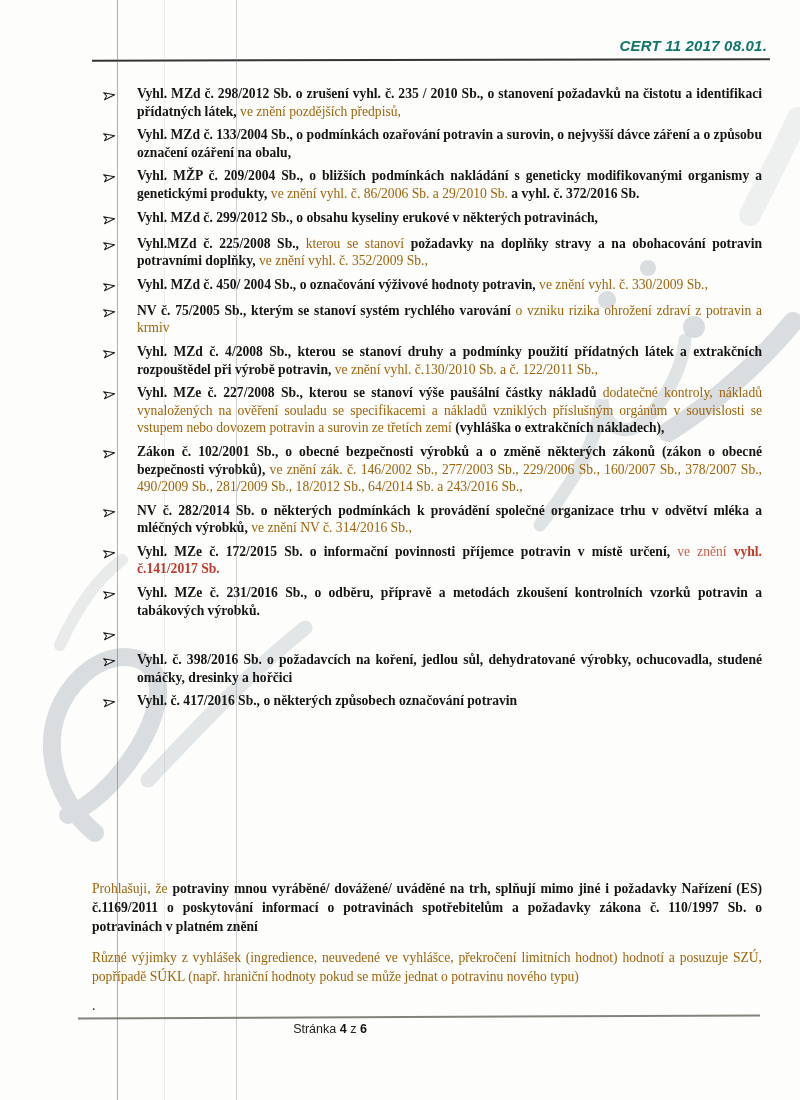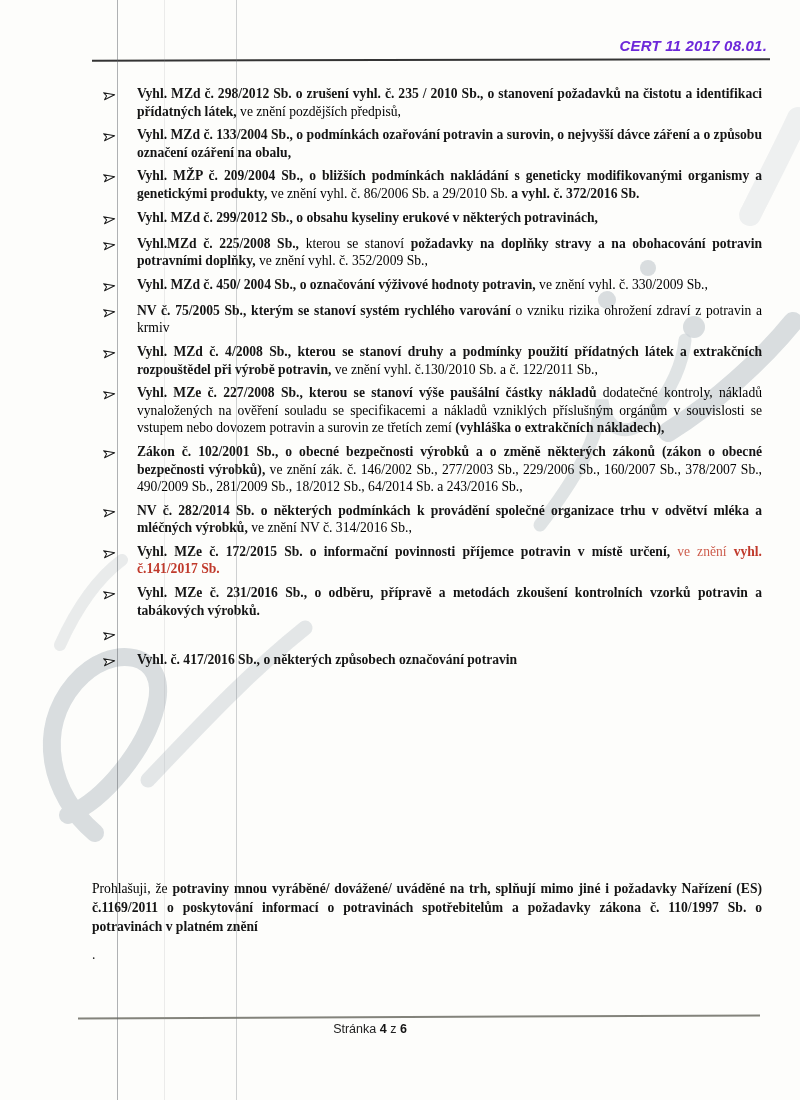--- a/index.html
+++ b/index.html
@@ -13,43 +13,43 @@
   #watermark{position:absolute;left:0;top:0;z-index:1;pointer-events:none;}
   
   .scanline{position:absolute;top:0;bottom:0;width:1px;z-index:4;pointer-events:none;}
   #scan-a{left:117px;background:rgba(90,95,100,.48);}
   #scan-b{left:236px;background:rgba(110,115,120,.32);}
   #scan-c{left:164px;background:rgba(140,145,150,.16);}
 
   #header-code{
     position:absolute;top:37px;right:33px;z-index:2;
     font-family:"Liberation Sans", sans-serif;
-    font-style:italic;font-weight:700;font-size:15px;color:#6d28d9;letter-spacing:.2px;text-align:right;
+    font-style:italic;font-weight:700;font-size:15px;color:#0f766e;letter-spacing:.2px;text-align:right;
   }
   #header-rule{position:absolute;top:59px;left:92px;width:678px;height:2px;background:#343434;z-index:2;transform:rotate(-0.12deg);}
 
   #list{position:absolute;top:85px;left:103px;width:659px;z-index:2;}
   .item{display:flex;margin-bottom:6px;}
   .bullet{flex:0 0 34px;padding-top:2px;}
   .bullet svg{width:13px;height:11px;transform:rotate(-8deg);}
   .txt{margin:0;text-align:justify;font-size:13.6px;line-height:17.6px;}
   .b{font-weight:700;color:#151515;}
-  .rg{color:#000000;}
+  .rg{color:#a16207;}
   .rd{color:#cd5c4c;margin-top:36px;}
   .rdb{color:#c03a2c;font-weight:700;}
 
   #decl{position:absolute;top:880px;left:92px;width:670px;z-index:2;}
   #decl .txt{font-size:13.6px;line-height:18.8px;}
   .p2{margin-top:13px !important;}
   .dot-line{margin-top:10px !important;text-align:left !important;}
 
   #footer-rule{position:absolute;top:1016px;left:78px;width:682px;height:2px;background:#83837b;z-index:2;transform:rotate(-0.25deg);}
   #footer-text{
     position:absolute;top:1022px;left:0;width:660px;text-align:center;z-index:2;
-    font-family:"Liberation Sans", sans-serif;font-size:12.5px;color:#222;padding-left:40px;
+    font-family:"Liberation Sans", sans-serif;font-size:12.5px;color:#222;
   }
   #footer-text .b{font-weight:700;}
 </style>
 </head>
 <body>
 
 <svg id="watermark" width="800" height="1100" viewBox="0 0 800 1100" aria-hidden="true">
   <g fill="none" stroke="#ccd2d6" stroke-linecap="round" opacity="0.75">
     <path d="M 95 833 C 50 795 35 730 75 683 C 112 640 170 652 156 706 C 146 748 105 800 68 815" stroke-width="18"></path>
     <path d="M 148 780 C 205 720 250 672 305 628" stroke-width="15" opacity="0.7"></path>
@@ -164,32 +164,39 @@
         </svg></span>
     <p class="txt"><span class="b">Vyhl. MZe č. 231/2016 Sb., o odběru, přípravě a metodách zkoušení kontrolních vzorků potravin a tabákových výrobků.</span></p>
   </div>
 
   <div class="item">
     <span class="bullet"><svg viewBox="0 0 20 14">
           <path d="M1.5 1.5 L18 7 L1.5 12.5 L5.5 7 Z" fill="#fdfdfb" stroke="#1c1c1c" stroke-width="1.5" stroke-linejoin="round"></path>
         </svg></span>
   </div>
 
+  <div class="item">
+    <span class="bullet"><svg viewBox="0 0 20 14">
+          <path d="M1.5 1.5 L18 7 L1.5 12.5 L5.5 7 Z" fill="#fdfdfb" stroke="#1c1c1c" stroke-width="1.5" stroke-linejoin="round"></path>
+        </svg></span>
+    <p class="txt"><span class="b">Vyhl. č. 398/2016 Sb. o požadavcích na koření, jedlou sůl, dehydratované výrobky, ochucovadla, studené omáčky, dresinky a hořčici</span></p>
+  </div>
 
   <div class="item">
     <span class="bullet"><svg viewBox="0 0 20 14">
           <path d="M1.5 1.5 L18 7 L1.5 12.5 L5.5 7 Z" fill="#fdfdfb" stroke="#1c1c1c" stroke-width="1.5" stroke-linejoin="round"></path>
         </svg></span>
     <p class="txt"><span class="b">Vyhl. č. 417/2016 Sb., o některých způsobech označování potravin</span></p>
   </div>
 
 </div>
 
 <div id="decl">
   <p class="txt"><span class="rg">Prohlašuji, že</span> <span class="b">potraviny mnou vyráběné/ dovážené/ uváděné na trh, splňují mimo jiné i požadavky Nařízení (ES) č.1169/2011 o poskytování informací o potravinách spotřebitelům a požadavky zákona č. 110/1997 Sb. o potravinách v platném znění</span></p>
+  <p class="txt p2"><span class="rg">Různé výjimky z vyhlášek (ingredience, neuvedené ve vyhlášce, překročení limitních hodnot) hodnotí a posuzuje SZÚ, popřípadě SÚKL (např. hraniční hodnoty pokud se může jednat o potravinu nového typu)</span></p>
   <p class="txt dot-line">.</p>
 </div>
 
 <div id="footer-rule"></div>
 <div id="footer-text">
   <span>Stránka</span>
   <span class="b">4</span>
   <span>z</span>
   <span class="b">6</span>
 </div>

